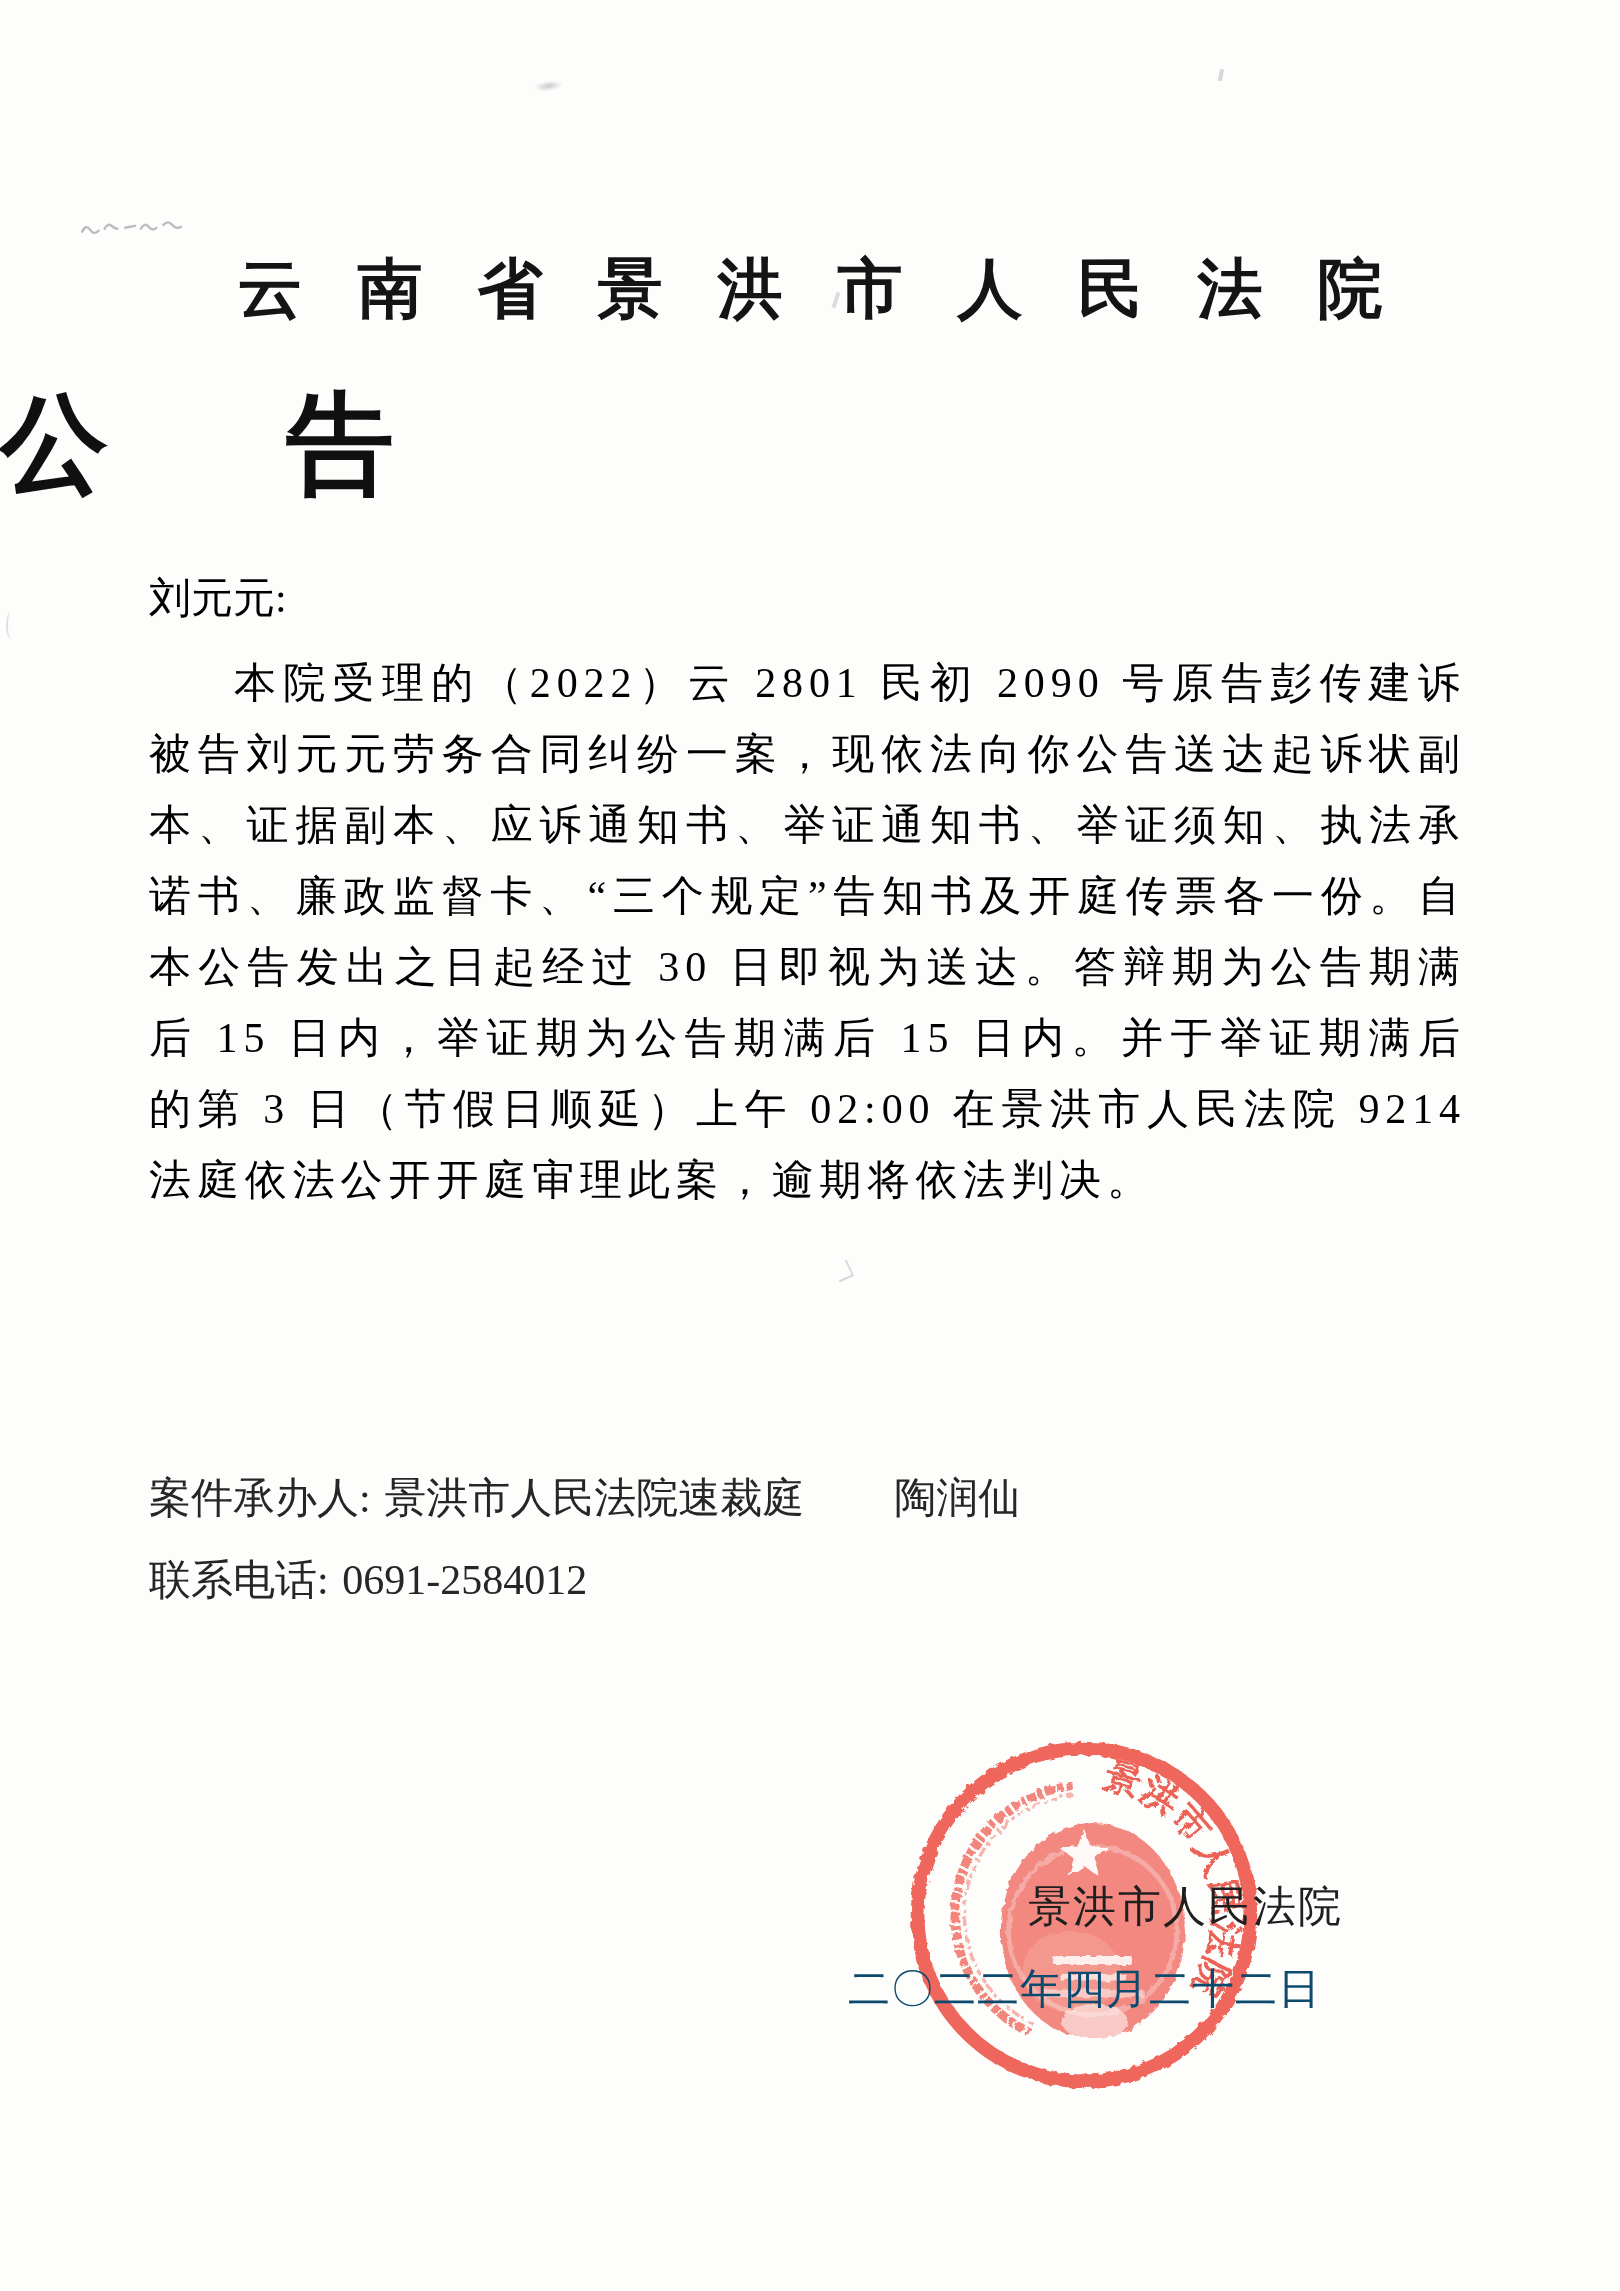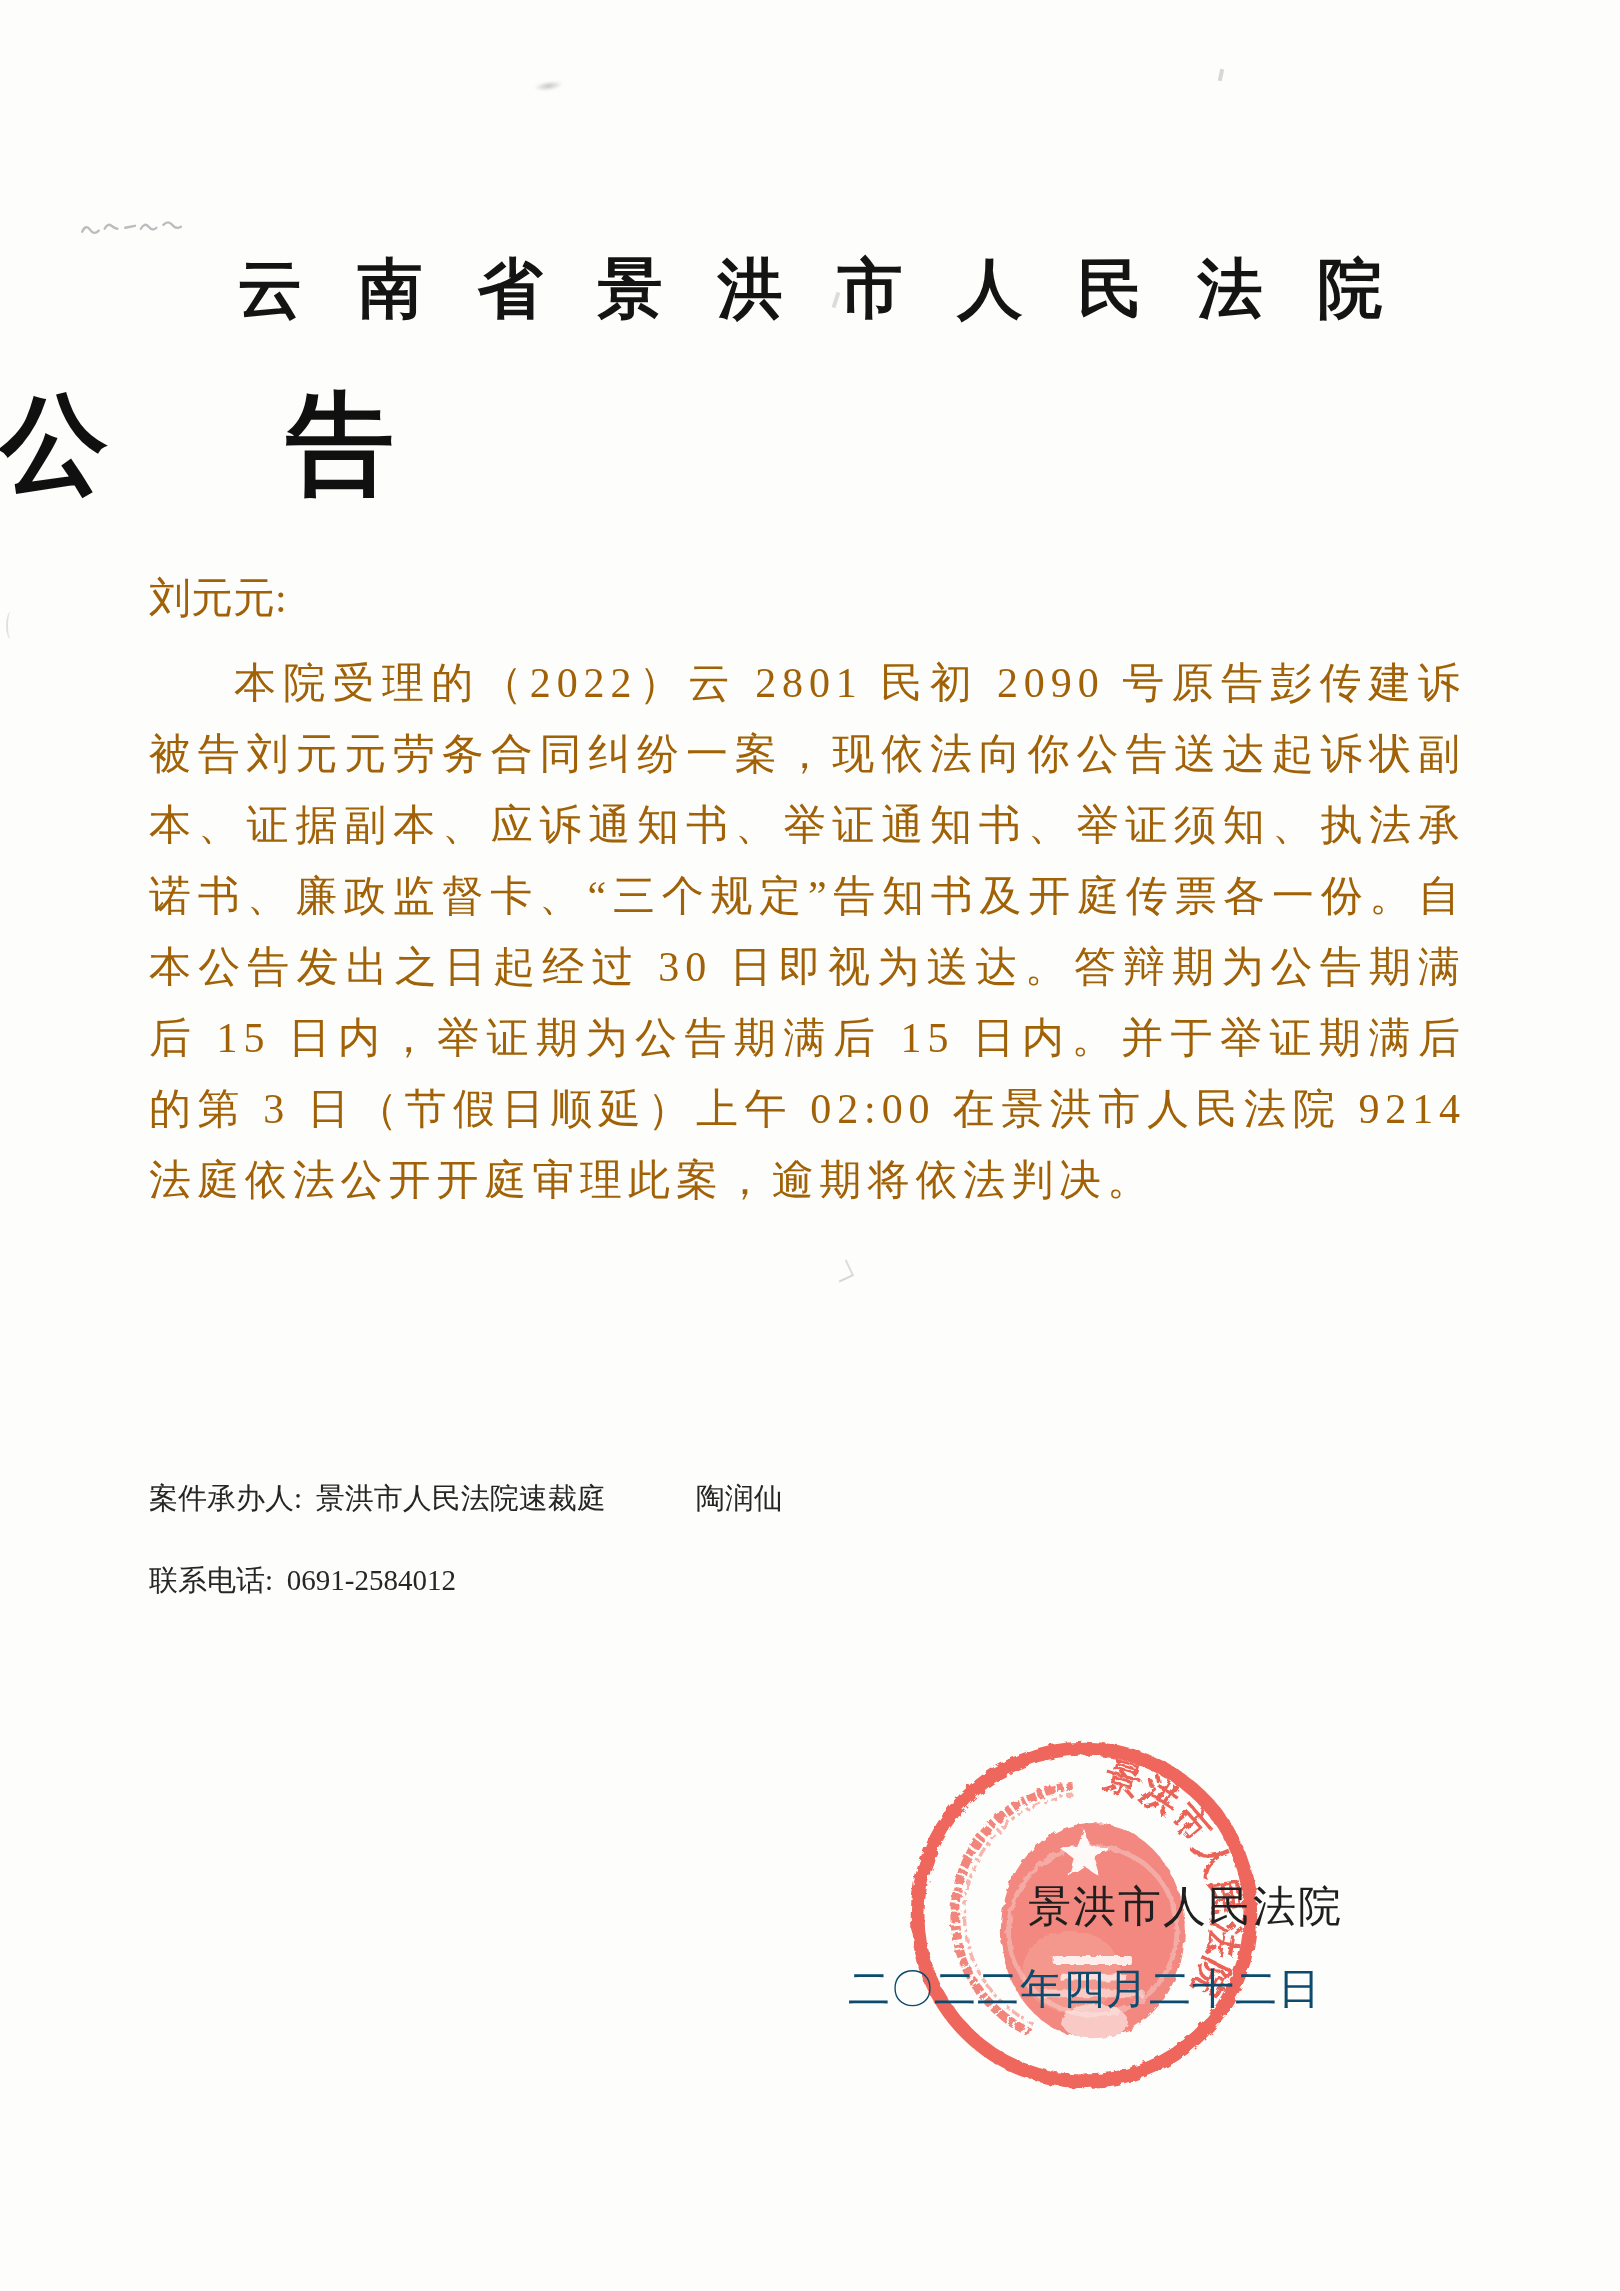--- a/index.html
+++ b/index.html
@@ -20,33 +20,33 @@
   .court-name .ls-fix{letter-spacing:55px;margin-right:-55px;}
   .doc-title{
     position:absolute;top:384px;left:0;width:100%;
     text-align:left;font-size:108px;font-weight:bold;color:#101010;
     line-height:122px;white-space:nowrap;
   }
   .doc-title .ls-fix2{letter-spacing:178px;margin-right:-178px;}
   
   .body-text{
     position:absolute;left:149px;top:563px;width:1317px;
-    font-size:42px;line-height:71px;color:#a16207;
+    font-size:42px;line-height:71px;color:#000000;
   }
   .addressee{white-space:nowrap;}
   .para{
     margin:13.7px 0 0 0;
     text-indent:85px;
     text-align:justify;
     letter-spacing:5.9px;
   }
   
   .contact{
     position:absolute;left:149px;top:1457px;
-    font-size:29px;line-height:82px;color:#262626;white-space:nowrap;
+    font-size:42px;line-height:82px;color:#262626;white-space:nowrap;
   }
   .contact .label{margin-right:13.7px;}
   .handler-name{margin-left:90px;}
   
   .seal{
     position:absolute;left:898px;top:1729px;width:372px;height:372px;
   }
   .seal .ring{fill:none;stroke:#ed5a4f;stroke-width:14;}
   .seal .seal-cn{fill:#ea5449;font-size:37px;font-weight:bold;
     font-family:"Liberation Serif","DejaVu Serif",serif;}

